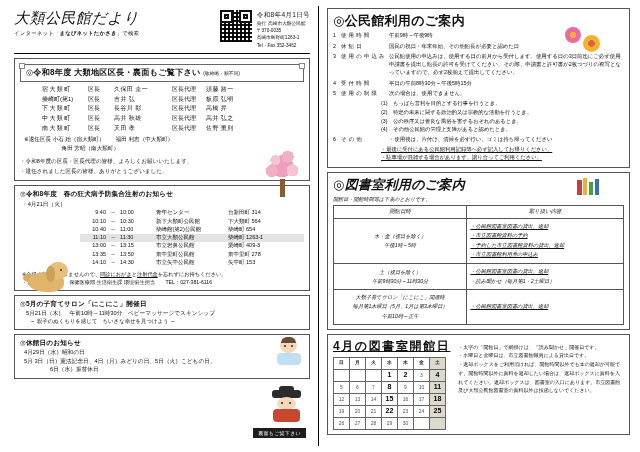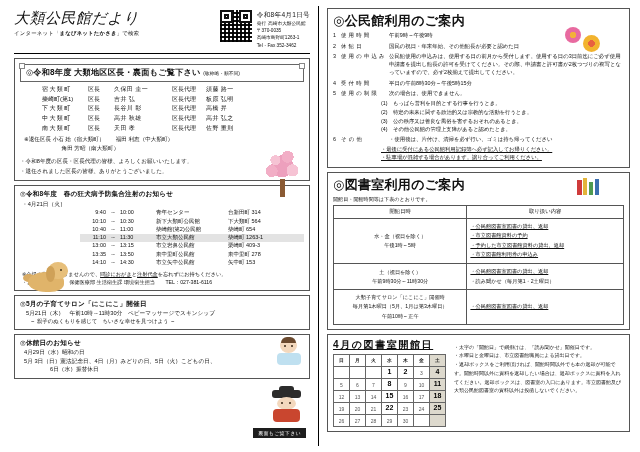--- a/index.html
+++ b/index.html
@@ -245,21 +245,21 @@
   }
   .lib-table th { text-align: center; font-size: 5.4px; padding: 2.5px 0; }
   .lib-table td.when { text-align: center; width: 46%; line-height: 1.75; }
   .lib-table td.what { line-height: 1.85; }
   .lib-table td.what div { white-space: nowrap; }
 
   
   .cal-wrap { display: flex; gap: 8px; align-items: flex-start; }
   .cal-box { flex: none; }
   .cal-title {
-    font-size: 10px; font-weight: bold; text-align: left;
+    font-size: 12px; font-weight: bold; text-align: center;
     text-decoration: underline; letter-spacing: 1.6px; margin-bottom: 3px;
   }
   table.cal { border-collapse: collapse; }
   table.cal th, table.cal td {
     border: 0.7px solid #666;
     width: 15px; height: 11px;
     text-align: center;
     font-size: 5px;
     color: #555;
     padding: 0;
@@ -533,21 +533,21 @@
         <span class="no">6</span>
         <span class="lbl">その他</span>
         <span class="val">・使用後は、片付け、清掃を必ず行い、ゴミは持ち帰ってください</span>
       </div>
       <div class="bullets">
         <div class="u">・最後に受付にある公民館利用記録簿へ必ず記入してお帰りください。</div>
         <div class="u">・駐車場が混雑する場合があります。譲り合ってご利用ください。</div>
       </div>
     </div>
 
-    <div class="box" style="position:relative;">
+    <div class="box" style="position:relative;font-style:italic;">
       <div class="books">
         <i style="height:15px; background:#cf3b3b;"></i>
         <i style="height:17px; background:#e3b43a;"></i>
         <i style="height:13px; background:#4f9a51;"></i>
         <i style="height:16px; background:#3c6fb0;"></i>
       </div>
       <div class="rtitle">◎図書室利用のご案内</div>
       <div class="rsub">開館日・開館時間等は下表のとおりです。</div>
 
       <table class="lib-table">

